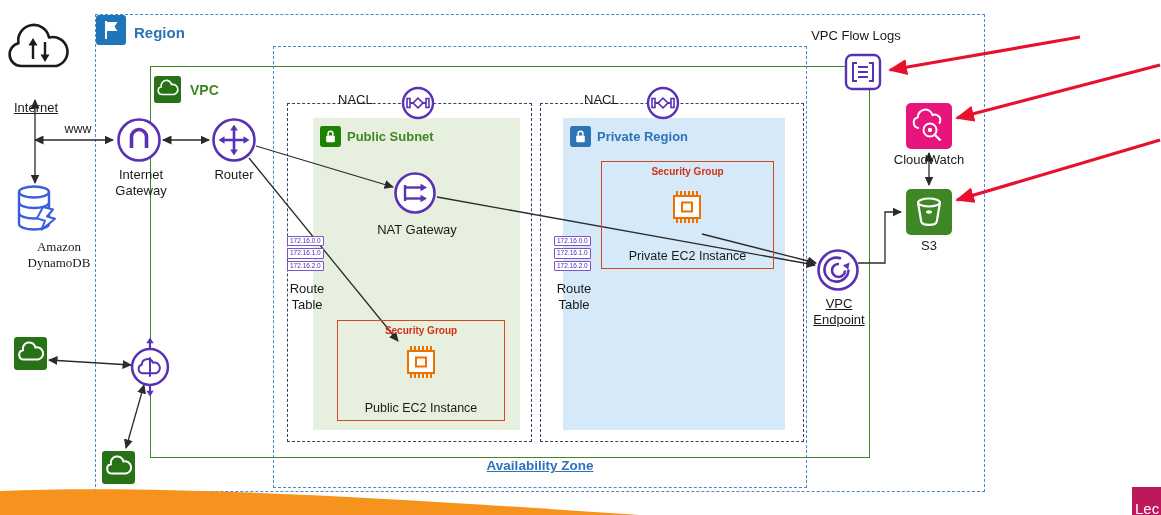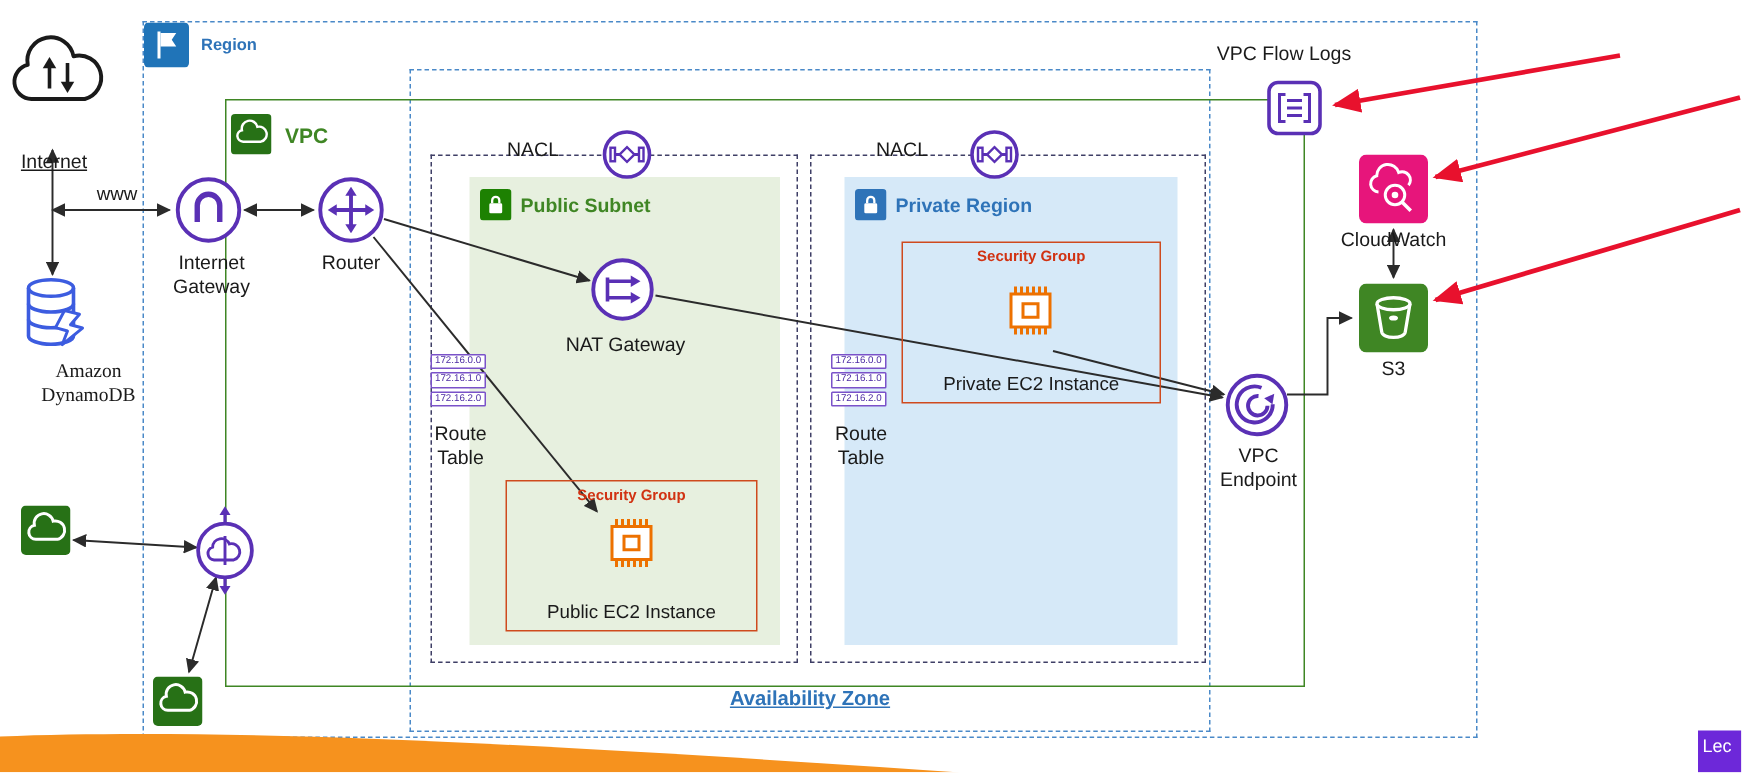--- a/index.html
+++ b/index.html
@@ -22,21 +22,21 @@
   .subnet{position:absolute;}
   .sg-box{position:absolute;border:1.4px solid #cf4a1e;background:transparent;}
   .sg-title{position:absolute;top:4px;left:0;right:0;text-align:center;
             font-size:10px;font-weight:700;color:#d13212;}
   .sg-inst{position:absolute;bottom:5px;left:0;right:0;text-align:center;
            font-size:12.5px;color:#1a1a1a;margin-top:28px;}
   .rt-entries{position:absolute;display:flex;flex-direction:column;gap:2px;}
   .rt-entry{font-size:6.5px;line-height:1.3;color:#4b2aa3;border:1px solid #7a52c9;
             background:#fff;padding:0 2px;border-radius:1px;width:max-content;}
   .footer-box{position:absolute;left:1132px;top:487px;width:29px;height:28px;
-              background:#6d28d9;color:#fff;font-size:12px;padding:3px 0 0 3px;
+              background:#be185d;color:#fff;font-size:15px;padding:13px 0 0 3px;
               box-sizing:border-box;overflow:hidden;}
 </style>
 </head>
 <body>
 
 <div class="canvas">
 
   <div class="region-box"></div>
   <div class="az-box"></div>
   <div class="vpc-box"></div>
@@ -106,21 +106,21 @@
   </div>
   <div class="lbl" style="left:16px;top:239px;width:86px;font-family:Liberation Serif, serif;">Amazon DynamoDB</div>
 
   <div class="abs" style="left:96px;top:15px;width:30px;height:30px;">
     <svg width="30" height="30" viewBox="0 0 30 30">
       <rect width="30" height="30" rx="3" fill="#2074b8"></rect>
       <rect x="9" y="6" width="2" height="18" fill="#fff"></rect>
       <path d="M11 7 h10.5 l-3 4.5 3 4.5 H11 z" fill="#fff"></path>
     </svg>
   </div>
-  <div class="lbl left bold blue" style="left:134px;top:24px;font-size:11px;">Region</div>
+  <div class="lbl left bold blue" style="left:134px;top:24px;font-size:15px;">Region</div>
 
   <div class="abs" style="left:154px;top:76px;width:27px;height:27px;">
     <svg width="27" height="27" viewBox="0 0 30 30">
       <rect width="30" height="30" rx="3" fill="#277116"></rect>
       <path d="M9 20.5 a4.3 4.3 0 0 1 -0.9 -8.5 A5.8 5.8 0 0 1 19.5 9.5 a4.2 4.2 0 0 1 2.6 11 z" fill="none" stroke="#fff" stroke-width="1.8"></path>
     </svg>
   </div>
   <div class="lbl left bold green" style="left:190px;top:82px;font-size:14px;">VPC</div>
 
   <div class="lbl left" style="left:338px;top:92px;">NACL</div>
@@ -323,19 +323,19 @@
   <div class="lbl" style="left:908px;top:238px;width:42px;">S3</div>
 
   <div class="abs" style="left:816px;top:248px;width:44px;height:44px;">
     <svg width="44" height="44" viewBox="0 0 44 44">
       <circle cx="22" cy="22" r="19.5" fill="#fff" stroke="#5a30b5" stroke-width="2.6"></circle>
       <path d="M25 10.5 a12 12 0 1 0 7.5 11" fill="none" stroke="#5a30b5" stroke-width="2.6"></path>
       <path d="M23 16 a6.5 6.5 0 1 0 6 6.5" fill="none" stroke="#5a30b5" stroke-width="2.6"></path>
       <path d="M33.5 14.5 l-1.2 7 -5.5 -4 z" fill="#5a30b5"></path>
     </svg>
   </div>
-  <div class="lbl" style="left:801px;top:296px;width:76px;">VPC Endpoint</div>
+  <div class="lbl" style="left:801px;top:296px;width:76px;text-decoration:underline;">VPC Endpoint</div>
 
   <div class="lbl bold blue" style="left:454px;top:458px;width:172px;font-size:13.5px;text-decoration:underline;">Availability Zone</div>
 
   <div class="footer-box">Lec</div>
 
 </div>
 
 </body></html>

